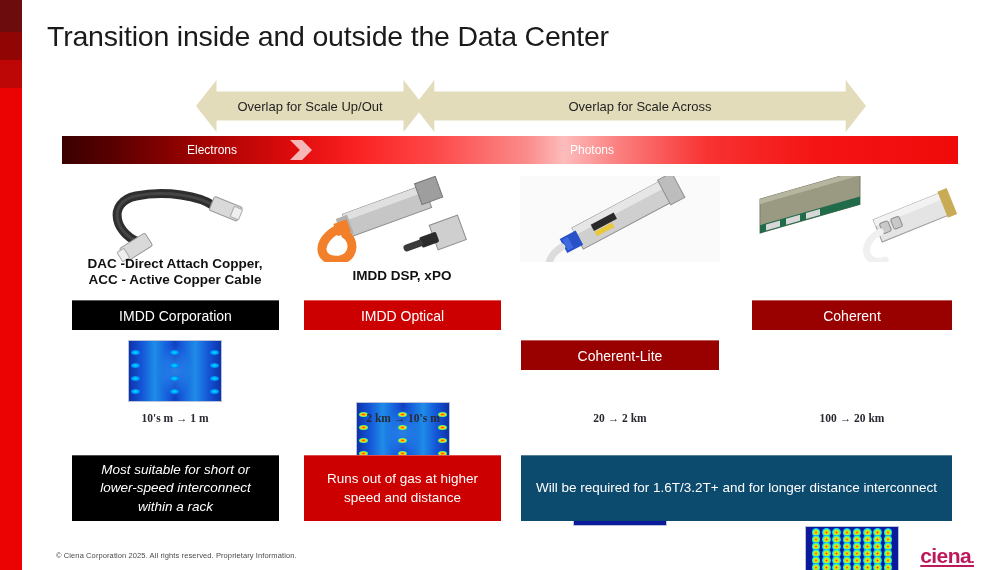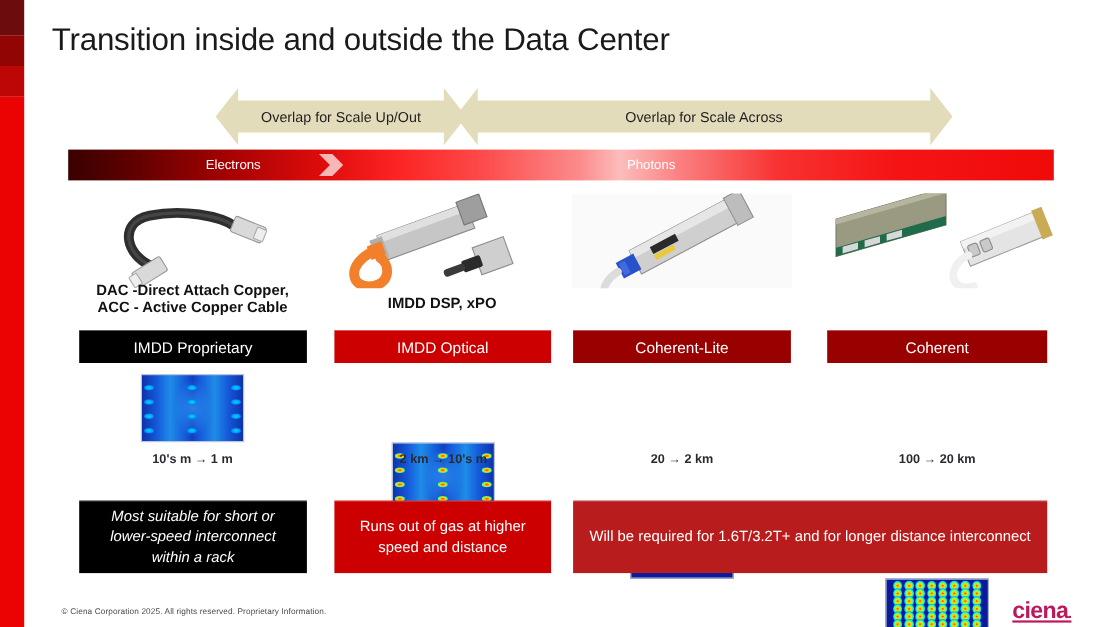--- a/index.html
+++ b/index.html
@@ -84,21 +84,21 @@
   .b-red   { background: #cc0000; }
   .b-dark  { background: #990000; }
 
   
   .diagram {
     position: absolute; top: 340px; width: 94px; height: 62px;
     border: 1px solid #b9c2d6;
   }
   .dist {
     position: absolute; top: 412px; width: 200px;
-    font-size: 11.5px; font-weight: bold; color: #2a2a33; text-align: center;
+    font-size: 11.5px; font-weight: bold; color: #2a2a33; text-align: center; font-family: Liberation Serif, serif;
   }
 
   
   .eye { background:
       radial-gradient(ellipse 26% 62% at 50% 50%, rgba(60,180,255,.55), rgba(0,0,0,0) 70%),
       linear-gradient(to right, #0e32a8 0%, #1456d8 14%, #1f8ce8 28%, #1456d8 44%,
                       #123fbe 50%, #1456d8 56%, #1f8ce8 72%, #1456d8 86%, #0e32a8 100%);
     position: relative; overflow: hidden; }
   .eye-dot { position: absolute; width: 9px; height: 5px; border-radius: 50%; }
 
@@ -109,21 +109,21 @@
   
   .note {
     position: absolute; top: 455px; height: 66px;
     display: flex; align-items: center; justify-content: center;
     text-align: center; color: #ffffff; font-size: 13.5px; line-height: 1.38;
     padding: 0 10px;
     border-top: 1px solid rgba(255,255,255,.3);
   }
   .n-black { background: #000000; }
   .n-red   { background: #cc0000; }
-  .n-dark  { background: #b91c1c; }
+  .n-dark  { background: #0c4a6e; }
 
   
   .footer-text {
     position: absolute; left: 56px; top: 551px;
     font-size: 7.5px; color: #4a4a4a; letter-spacing: .1px;
   }
   .logo {
     position: absolute; right: 26px; top: 545px;
     font-size: 21px; font-weight: bold; color: #be185d;
     letter-spacing: -0.6px; line-height: 1; text-decoration: underline;
@@ -225,26 +225,26 @@
   </svg>
 </div>
 
 <div class="caption cap1">
   <div>DAC -Direct Attach Copper,</div>
   <div>ACC - Active Copper Cable</div>
 </div>
 <div class="caption cap2">IMDD DSP, xPO</div>
 
 <div class="banner b-black" style="left:72px;width:207px;">
-  <span>IMDD Proprietary</span>
+  <span>IMDD Corporation</span>
 </div>
 <div class="banner b-red" style="left:304px;width:197px;">
   <span>IMDD Optical</span>
 </div>
-<div class="banner b-dark" style="left:521px;width:198px;">
+<div class="banner b-dark" style="left:521px;width:198px;margin-top:40px;">
   <span>Coherent-Lite</span>
 </div>
 <div class="banner b-dark" style="left:752px;width:200px;">
   <span>Coherent</span>
 </div>
 
 <div class="diagram eye" style="left:128px;" id="eye1">
     <div class="eye-dot" style="left: 2px; top: 9px; background: radial-gradient(rgb(0, 224, 255) 0%, rgb(0, 144, 255) 60%, rgb(0, 64, 200) 100%);"></div>
     <div class="eye-dot" style="left: 2px; top: 22px; background: radial-gradient(rgb(0, 224, 255) 0%, rgb(0, 144, 255) 60%, rgb(0, 64, 200) 100%);"></div>
     <div class="eye-dot" style="left: 2px; top: 35px; background: radial-gradient(rgb(0, 224, 255) 0%, rgb(0, 144, 255) 60%, rgb(0, 64, 200) 100%);"></div>

